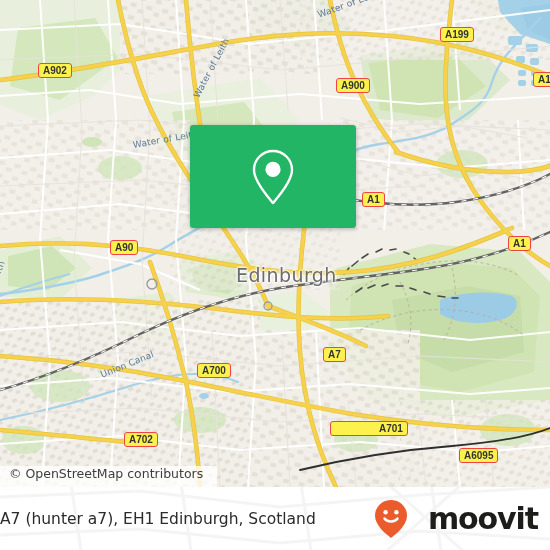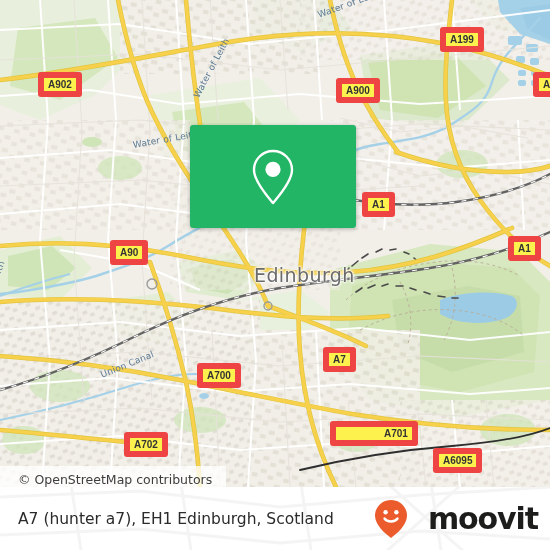--- a/index.html
+++ b/index.html
@@ -16,43 +16,43 @@
 
   
   .mlabel{position:absolute;white-space:nowrap;color:#5a5a5a;
           font-family:"DejaVu Sans", sans-serif;pointer-events:none;}
   .water-label{color:#5a7a96;font-size:9px;font-style:normal;letter-spacing:.2px;}
   .city-label{color:#6b6b6b;font-size:19px;letter-spacing:.4px;
               text-shadow:0 0 3px #fff,0 0 3px #fff,0 0 3px #fff,0 0 2px #fff;}
 
   
   .shield{position:absolute;display:flex;align-items:center;justify-content:center;
-          background:#fdf24d;border:6px solid #ef4444;border-radius:3px;
+          background:#fdf24d;border:1px solid #ef4444;border-radius:3px;
           color:#333;font-size:10px;font-weight:bold;height:13px;padding:0 4px;
           font-family:"Liberation Sans",sans-serif;line-height:1;}
 
   
   #attribution{position:absolute;left:0;top:466px;height:21px;
-     background:rgba(255,255,255,.78);display:flex;align-items:flex-end;
-     padding-left:18px;padding-right:14px;}
+     background:rgba(255,255,255,.78);display:flex;align-items:flex-start;
+     padding-left:9px;padding-right:14px;}
   #attribution span{font-size:12.5px;color:#3d3d3d;font-family:"DejaVu Sans",sans-serif;}
 
   
   #popup{position:absolute;left:190px;top:125px;width:166px;
          border-radius:3px;overflow:hidden;
          box-shadow:0 1px 4px rgba(0,0,0,.28);}
   #popup-top{height:103px;display:flex;align-items:center;justify-content:center;}
   #popup-btn{height:34px;background:#ffffff;display:flex;align-items:center;justify-content:center;}
   #popup-btn span{font-size:15px;color:#3c3c3c;font-family:"DejaVu Sans",sans-serif;}
 
   
   #footer{position:absolute;left:0;top:487px;width:550px;height:63px;
           background:#ffffff;display:flex;align-items:center;overflow:hidden;}
   #footer-bg{position:absolute;left:0;top:0;width:550px;height:63px;opacity:.07;}
-  #addr{position:relative;font-size:15.5px;color:#2b2b2b;margin-left:18px;
+  #addr{position:relative;font-size:15.5px;color:#2b2b2b;margin-left:0;
         font-family:"DejaVu Sans",sans-serif;white-space:nowrap;}
   #brand{position:absolute;right:12px;top:50%;transform:translateY(-50%);
          display:flex;align-items:center;gap:20px;}
   #brand-word{font-size:30px;color:#1d1d1b;font-weight:bold;letter-spacing:-1.1px;
               font-family:"DejaVu Sans",sans-serif;line-height:1;}
 </style>
 </head>
 <body>
 
 <div id="app">
@@ -264,34 +264,34 @@
         <circle cx="268" cy="306" r="4"></circle>
       </g>
     </svg>
 
     <div class="mlabel water-label" style="left:196px;top:92px;transform:rotate(-62deg);transform-origin:left center;">Water of Leith</div>
     <div class="mlabel water-label" style="left:133px;top:140px;transform:rotate(-10deg);transform-origin:left center;">Water of Leith</div>
     <div class="mlabel water-label" style="left:318px;top:10px;transform:rotate(-20deg);transform-origin:left center;">Water of Leith</div>
     <div class="mlabel water-label" style="left:-6px;top:278px;transform:rotate(-70deg);transform-origin:left center;">Leith</div>
     <div class="mlabel water-label" style="left:101px;top:370px;transform:rotate(-22deg);transform-origin:left center;">Union Canal</div>
 
-    <div class="mlabel city-label" style="left:218px;top:264px;padding-left:36px;">Edinburgh</div>
-
-    <div class="shield" style="left:38px;top:72px;">A902</div>
+    <div class="mlabel city-label" style="left:200px;top:264px;padding-left:36px;">Edinburgh</div>
+
+    <div class="shield" style="left:38px;top:63px;">A902</div>
     <div class="shield" style="left:440px;top:27px;">A199</div>
     <div class="shield" style="left:336px;top:78px;">A900</div>
     <div class="shield" style="left:533px;top:72px;">A199</div>
     <div class="shield" style="left:362px;top:192px;">A1</div>
     <div class="shield" style="left:508px;top:236px;">A1</div>
     <div class="shield" style="left:110px;top:240px;text-align:center;">A90</div>
     <div class="shield" style="left:299px;top:347px;margin-left:24px;">A7</div>
     <div class="shield" style="left:197px;top:363px;">A700</div>
     <div class="shield" style="left:330px;top:421px;padding-left:48px;">A701</div>
     <div class="shield" style="left:124px;top:432px;">A702</div>
-    <div class="shield" style="left:433px;top:448px;">A6095</div>
+    <div class="shield" style="left:459px;top:448px;">A6095</div>
 
     <div id="popup">
       <div id="popup-top" style="background:#22b565;">
         <svg width="44" height="58" viewBox="0 0 44 58">
           <path d="M22 3 C11.5 3 3 11.4 3 21.8 C3 33.5 16 48 22 55 C28 48 41 33.5 41 21.8 C41 11.4 32.5 3 22 3 Z" fill="none" stroke="#ffffff" stroke-width="2.4" stroke-linejoin="round"></path>
           <circle cx="22" cy="21.4" r="7.6" fill="#ffffff"></circle>
         </svg>
       </div>
     </div>
 

